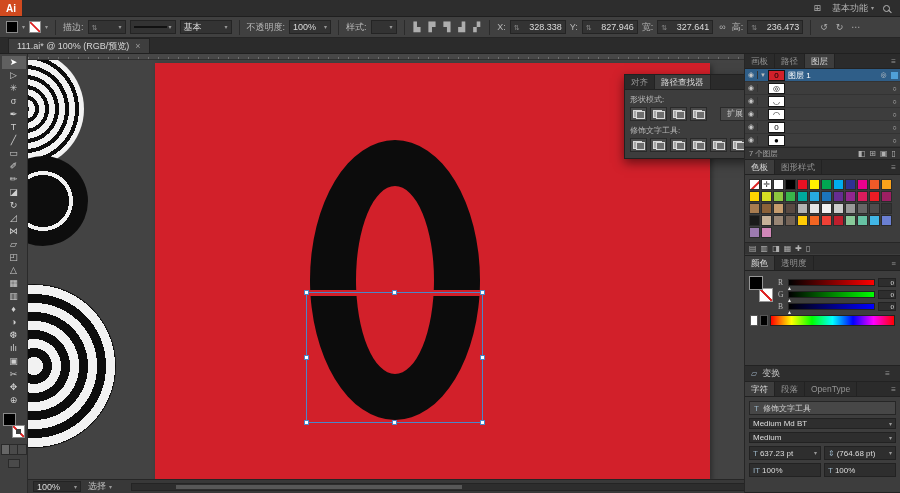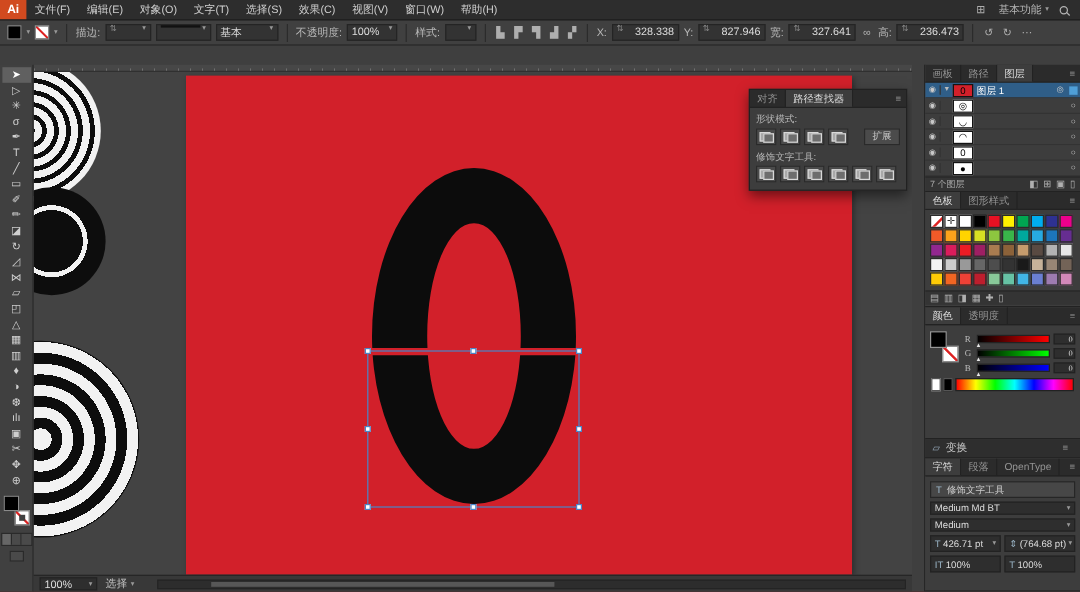--- a/index.html
+++ b/index.html
@@ -12,21 +12,21 @@
   #menu-items{display:flex;}
   .menu-item{padding:0 7px;line-height:16px;color:#cfcfcf;cursor:default;}
   #menubar-right{margin-left:auto;display:flex;align-items:center;gap:9px;padding-right:10px;color:#b5b5b5;}
   .mag{width:7px;height:7px;border:1px solid #b5b5b5;border-radius:50%;position:relative;display:inline-block;}
   .mag::after{content:"";position:absolute;width:4px;height:1px;background:#b5b5b5;transform:rotate(45deg);right:-3px;bottom:-1px;}
   #workspace-switcher{display:flex;align-items:center;gap:3px;}
 
   
   #controlbar{position:absolute;left:0;top:17px;right:0;height:21px;background:#404040;border-bottom:1px solid #262626;display:flex;align-items:center;padding:0 6px;gap:4px;z-index:39;}
   .cb-label{color:#b8b8b8;white-space:nowrap;}
-  .cb-field{height:14px;background:#333;border:1px solid #242424;display:flex;align-items:flex-start;padding:0 3px;color:#ddd;gap:2px;white-space:nowrap;}
+  .cb-field{height:14px;background:#333;border:1px solid #242424;display:flex;align-items:center;padding:0 3px;color:#ddd;gap:2px;white-space:nowrap;}
   .caret{font-size:6px;color:#999;line-height:1;}
   .stepper{font-size:7px;color:#888;line-height:1;}
   .cb-sep{width:1px;height:15px;background:#2b2b2b;margin:0 3px;flex:none;}
   .cb-icon{color:#aeaeae;font-size:9px;padding:0 2px;}
   #cb-fill{width:12px;height:12px;background:#000;border:1px solid #8a8a8a;}
   #cb-stroke{width:12px;height:12px;border:1px solid #8a8a8a;background:linear-gradient(to top right,#fff 42%,#d22 46%,#d22 54%,#fff 58%);}
   .line-preview{width:34px;height:2px;background:#111;}
   .cb-num{width:56px;}
   .cb-num span:last-child{margin-left:auto;}
 
@@ -81,21 +81,21 @@
   #pf-body{padding:4px 5px 5px;}
   .pf-label{color:#b5b5b5;font-size:8px;margin-bottom:2px;}
   .pf-row{display:flex;align-items:center;margin-bottom:4px;}
   .pf-btn{width:17px;height:14px;background:#4b4b4b;border:1px solid #2a2a2a;margin-right:3px;display:flex;align-items:center;justify-content:center;}
   .pfi{position:relative;width:12px;height:9px;display:block;}
   .pfi::before{content:"";position:absolute;left:0;top:0;width:7px;height:6px;background:#a8a8a8;border:1px solid #d8d8d8;}
   .pfi::after{content:"";position:absolute;right:0;bottom:0;width:7px;height:6px;background:#6d6d6d;border:1px solid #d8d8d8;}
   #pf-expand{margin-left:auto;height:14px;padding:0 6px;background:#4b4b4b;border:1px solid #2a2a2a;color:#ccc;font-size:8px;line-height:12px;}
 
   
-  #dock{position:absolute;right:0;top:54px;bottom:0;width:130px;background:#3a3a3a;border-left:1px solid #262626;display:flex;flex-direction:column;z-index:30;}
+  #dock{position:absolute;right:0;top:54px;bottom:0;width:156px;background:#3a3a3a;border-left:1px solid #262626;display:flex;flex-direction:column;z-index:30;}
   .panel{border-bottom:1px solid #222;background:#3d3d3d;overflow:hidden;flex:none;}
   #panel-layers{height:106px;}
   .lrow{height:13px;display:flex;align-items:center;border-bottom:1px solid #333;font-size:8px;color:#ccc;background:#3d3d3d;}
   .lrow.selected{background:#2f5e88;color:#fff;}
   .l-eye{width:13px;text-align:center;border-right:1px solid #333;color:#c8c8c8;font-size:7px;flex:none;}
   .l-exp{width:10px;font-size:6px;color:#bbb;text-align:center;flex:none;}
   .l-thumb{width:17px;height:11px;background:#fff;border:1px solid #141414;color:#000;font-size:8px;line-height:9px;text-align:center;margin-right:3px;overflow:hidden;flex:none;}
   .l-thumb.red{background:#d2202a;}
   .l-name{flex:1;overflow:hidden;white-space:nowrap;}
   .l-target{width:11px;color:#ccc;font-size:7px;text-align:center;flex:none;}
@@ -147,31 +147,20 @@
   #h-scroll{flex:1;height:8px;background:#2d2d2d;border:1px solid #242424;position:relative;margin-left:12px;}
   #h-thumb{position:absolute;left:7%;width:46%;top:1px;bottom:1px;background:#575757;}
 </style>
 </head>
 <body>
 
 <div id="app">
 
   <div id="menubar">
     <div id="ai-logo">Ai</div>
-    <div id="menu-items">
-        <div class="menu-item">文件(F)</div>
-        <div class="menu-item">编辑(E)</div>
-        <div class="menu-item">对象(O)</div>
-        <div class="menu-item">文字(T)</div>
-        <div class="menu-item">选择(S)</div>
-        <div class="menu-item">效果(C)</div>
-        <div class="menu-item">视图(V)</div>
-        <div class="menu-item">窗口(W)</div>
-        <div class="menu-item">帮助(H)</div>
-      </div>
     <div id="menubar-right">
       <span class="cb-icon">⊞</span>
       <span id="workspace-switcher">
         <span>基本功能</span>
         <span class="caret">▾</span>
       </span>
       <span class="mag"></span>
     </div>
   </div>
 
@@ -233,20 +222,26 @@
     <div class="cb-field cb-num">
       <span class="stepper">⇅</span>
       <span>236.473</span>
     </div>
     <div class="cb-sep"></div>
     <span class="cb-icon">↺</span>
     <span class="cb-icon">↻</span>
     <span class="cb-icon">⋯</span>
   </div>
 
+  <div id="tabbar">
+    <div id="doc-tab">
+      <span>111.ai* @ 100% (RGB/预览)</span>
+      <span id="doc-close">×</span>
+    </div>
+  </div>
 
   <div id="toolbar">
     <div id="tools">
         <div class="tool active"><span class="tool-glyph">➤</span></div>
         <div class="tool"><span class="tool-glyph">▷</span></div>
         <div class="tool"><span class="tool-glyph">✳</span></div>
         <div class="tool"><span class="tool-glyph">σ</span></div>
         <div class="tool"><span class="tool-glyph">✒</span></div>
         <div class="tool"><span class="tool-glyph">T</span></div>
         <div class="tool"><span class="tool-glyph">╱</span></div>
@@ -583,21 +578,21 @@
           <span>Medium Md BT</span>
           <span class="caret">▾</span>
         </div>
         <div class="char-field">
           <span>Medium</span>
           <span class="caret">▾</span>
         </div>
         <div class="char-row">
           <div class="char-field">
             <span class="cf-icon">T</span>
-            <span>426.71 pt</span>
+            <span>637.23 pt</span>
             <span class="caret">▾</span>
           </div>
           <div class="char-field">
             <span class="cf-icon">⇕</span>
             <span>(764.68 pt)</span>
             <span class="caret">▾</span>
           </div>
         </div>
         <div class="char-row">
           <div class="char-field">

